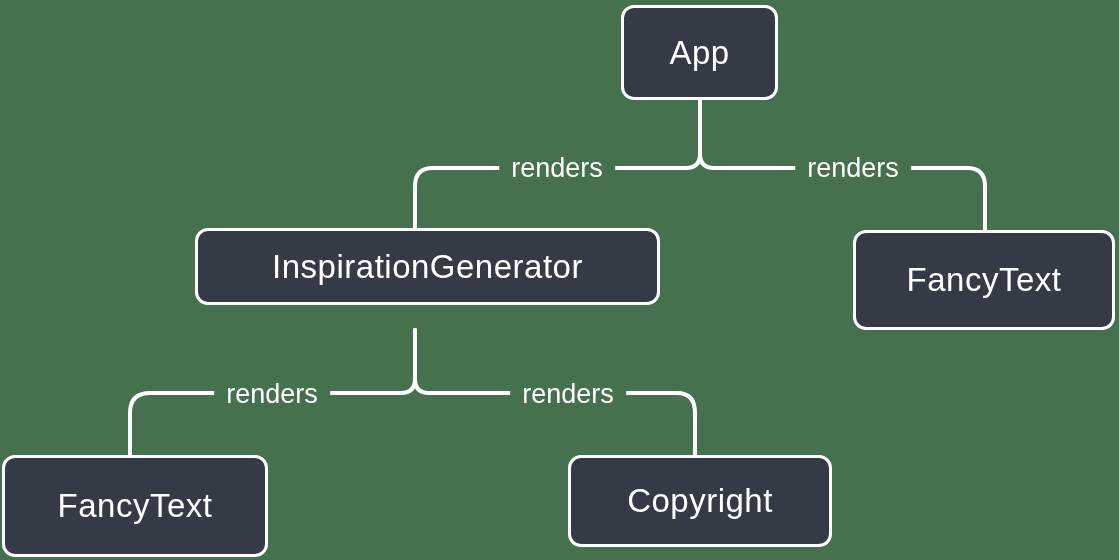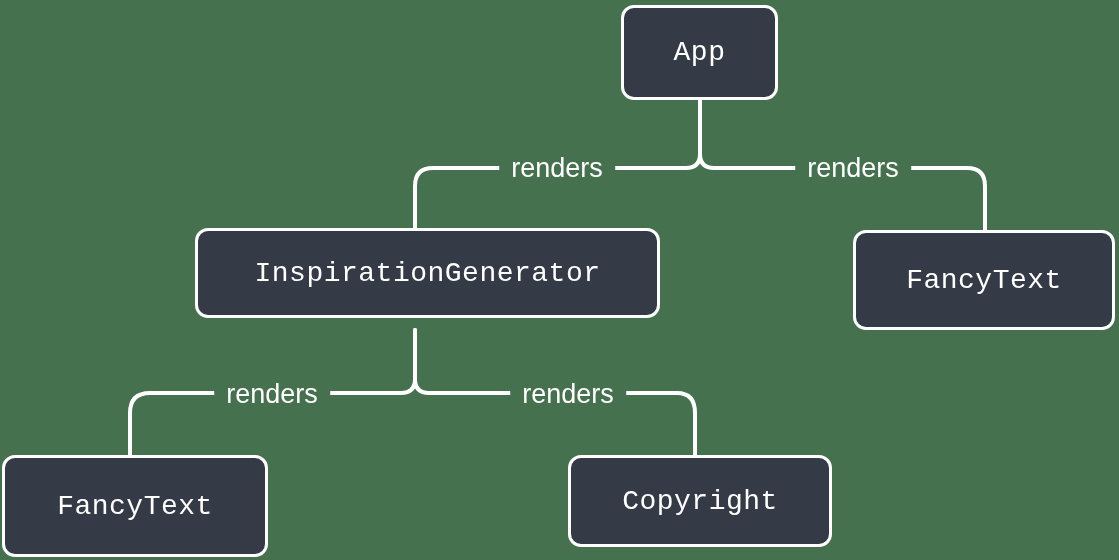--- a/index.html
+++ b/index.html
@@ -36,28 +36,27 @@
   }
   .node {
     position: absolute;
     display: flex;
     align-items: center;
     justify-content: center;
     background: var(--node-fill);
     border: 3px solid var(--line);
     border-radius: 13px;
     color: var(--fg);
-    font-size: 28px;
+    font-size: 33px;
     font-weight: 400;
     letter-spacing: 0.5px;
     white-space: nowrap;
-    font-family: Liberation Mono, monospace;
   }
   .node-app        { left: 621px; top: 5px;   width: 157px; height: 95px;  }
-  .node-ig         { left: 195px; top: 228px; width: 465px; height: 90px; }
+  .node-ig         { left: 195px; top: 228px; width: 465px; height: 77px; }
   .node-ft-top     { left: 853px; top: 230px; width: 262px; height: 100px; }
   .node-ft-bottom  { left: 2px;   top: 455px; width: 266px; height: 102px; }
   .node-copyright  { left: 568px; top: 455px; width: 264px; height: 92px; }
   .edge-label {
     position: absolute;
     transform: translate(-50%, -50%);
     background: var(--bg);
     color: var(--fg);
     font-size: 27px;
     font-weight: 400;

